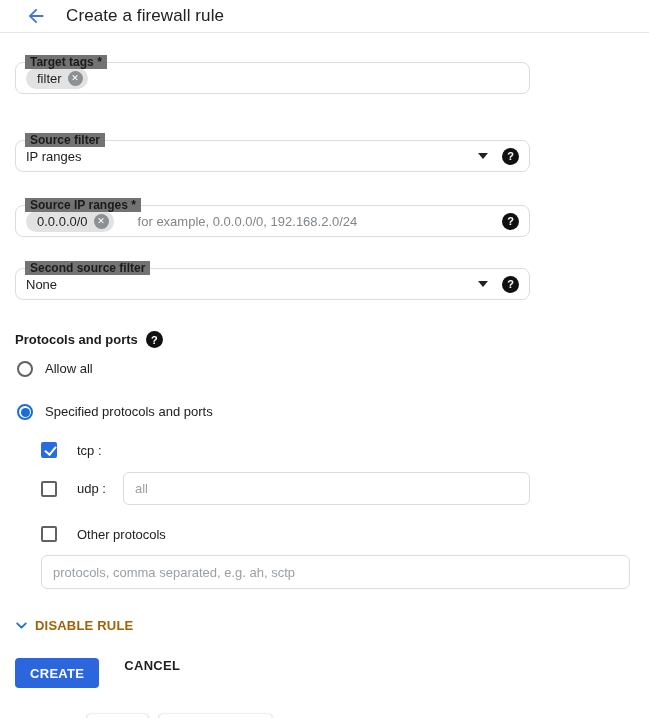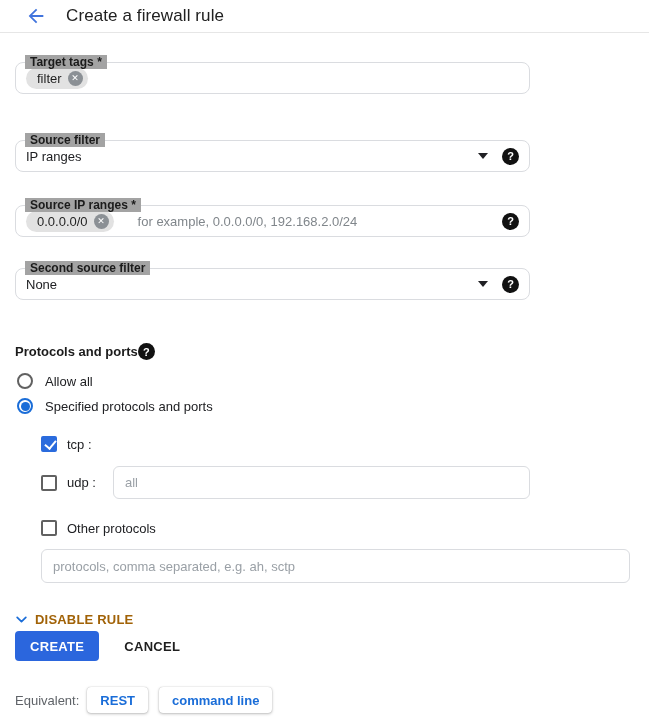--- a/index.html
+++ b/index.html
@@ -31,21 +31,21 @@
     border: 1px solid #dadce0;
     border-radius: 8px;
     height: 32px;
     display: flex; align-items: center;
     padding: 0 10px;
     width: 515px;
     background: #fff;
   }
   .ofield-label {
     position: absolute; top: -8px; left: 9px;
-    background: #a3a3a3; padding: 0 5px;
+    background: #737373; padding: 0 5px;
     font-size: 12px; font-weight: bold; color: #1b1b1b;
     white-space: nowrap;
   }
   .ofield-value { font-size: 13px; color: #202124; }
   .ofield-right { margin-left: auto; display: flex; align-items: center; gap: 14px; }
 
   .caret-down {
     width: 0; height: 0;
     border-left: 5px solid transparent;
     border-right: 5px solid transparent;
@@ -74,26 +74,26 @@
   }
   .field-placeholder { font-size: 13px; color: #80868b; margin-left: 24px; }
 
   .mt-target { margin-top: 29px; }
   .mt-source { margin-top: 46px; }
   .mt-ip     { margin-top: 33px; }
   .mt-second { margin-top: 31px; }
 
   
   .section-heading {
-    margin-top: 43px;
-    display: flex; align-items: center; 
+    margin-top: 31px;
+    display: flex; align-items: center; gap: 8px;
     font-size: 13px; font-weight: bold; color: #1b1b1b;
   }
-  .radio-row { display: flex; align-items: center; margin-top: 13px; margin-left: 2px; }
-  .radio-row + .radio-row { margin-top: 9px; }
+  .radio-row { display: flex; margin-top: 13px; margin-left: 2px; }
+  .radio-row + .radio-row { margin-top: 27px; }
   .radio {
     width: 16px; height: 16px; border-radius: 50%;
     border: 2px solid #616161; background: #fff;
     display: flex; align-items: center; justify-content: center;
     cursor: pointer; flex: 0 0 auto;
   }
   .radio.selected { border-color: #1a6dd8; }
   .radio.selected::after { content: ""; width: 9px; height: 9px; border-radius: 50%; background: #1a6dd8; }
   .radio-label { font-size: 13px; margin-left: 12px; color: #202124; }
 
@@ -104,21 +104,21 @@
     border: 2px solid #616161; background: #fff;
     cursor: pointer; position: relative; flex: 0 0 auto;
   }
   .checkbox.checked { background: #2a6bdd; border-color: #2a6bdd; }
   .checkbox.checked::after {
     content: ""; position: absolute; left: 4px; top: 0px;
     width: 5px; height: 9px;
     border: solid #fff; border-width: 0 2px 2px 0;
     transform: rotate(40deg);
   }
-  .proto-label { font-size: 13px; margin-left: 10px; width: 46px; color: #202124; }
+  .proto-label { font-size: 13px; margin-left: 20px; width: 46px; color: #202124; }
   .proto-input {
     flex: 1; height: 33px;
     border: 1px solid #dadce0; border-radius: 6px;
     padding: 0 11px; font-size: 13px; color: #202124;
     font-family: "Liberation Sans", "DejaVu Sans", sans-serif;
     outline: none;
   }
   .proto-input::placeholder { color: #9aa0a6; }
   .other-row { margin-top: 21px; }
   .protocols-free-input {
@@ -133,21 +133,21 @@
 
   
   .disable-rule {
     margin-top: 29px;
     display: flex; align-items: center; gap: 7px;
     color: #a16207; font-size: 13px; font-weight: bold;
     letter-spacing: .2px; cursor: pointer; width: fit-content;
   }
 
   
-  .actions { margin-top: 4px; display: flex; align-items: center; }
+  .actions { margin-top: 25px; display: flex; align-items: flex-start; }
   .create-btn {
     background: #2b66dd; color: #fff;
     font-size: 13px; font-weight: bold; letter-spacing: .3px;
     border: none; border-radius: 4px;
     height: 30px; padding: 0 15px;
     font-family: "Liberation Sans", "DejaVu Sans", sans-serif;
     cursor: pointer;
   }
   .cancel-btn {
     background: none; border: none;

